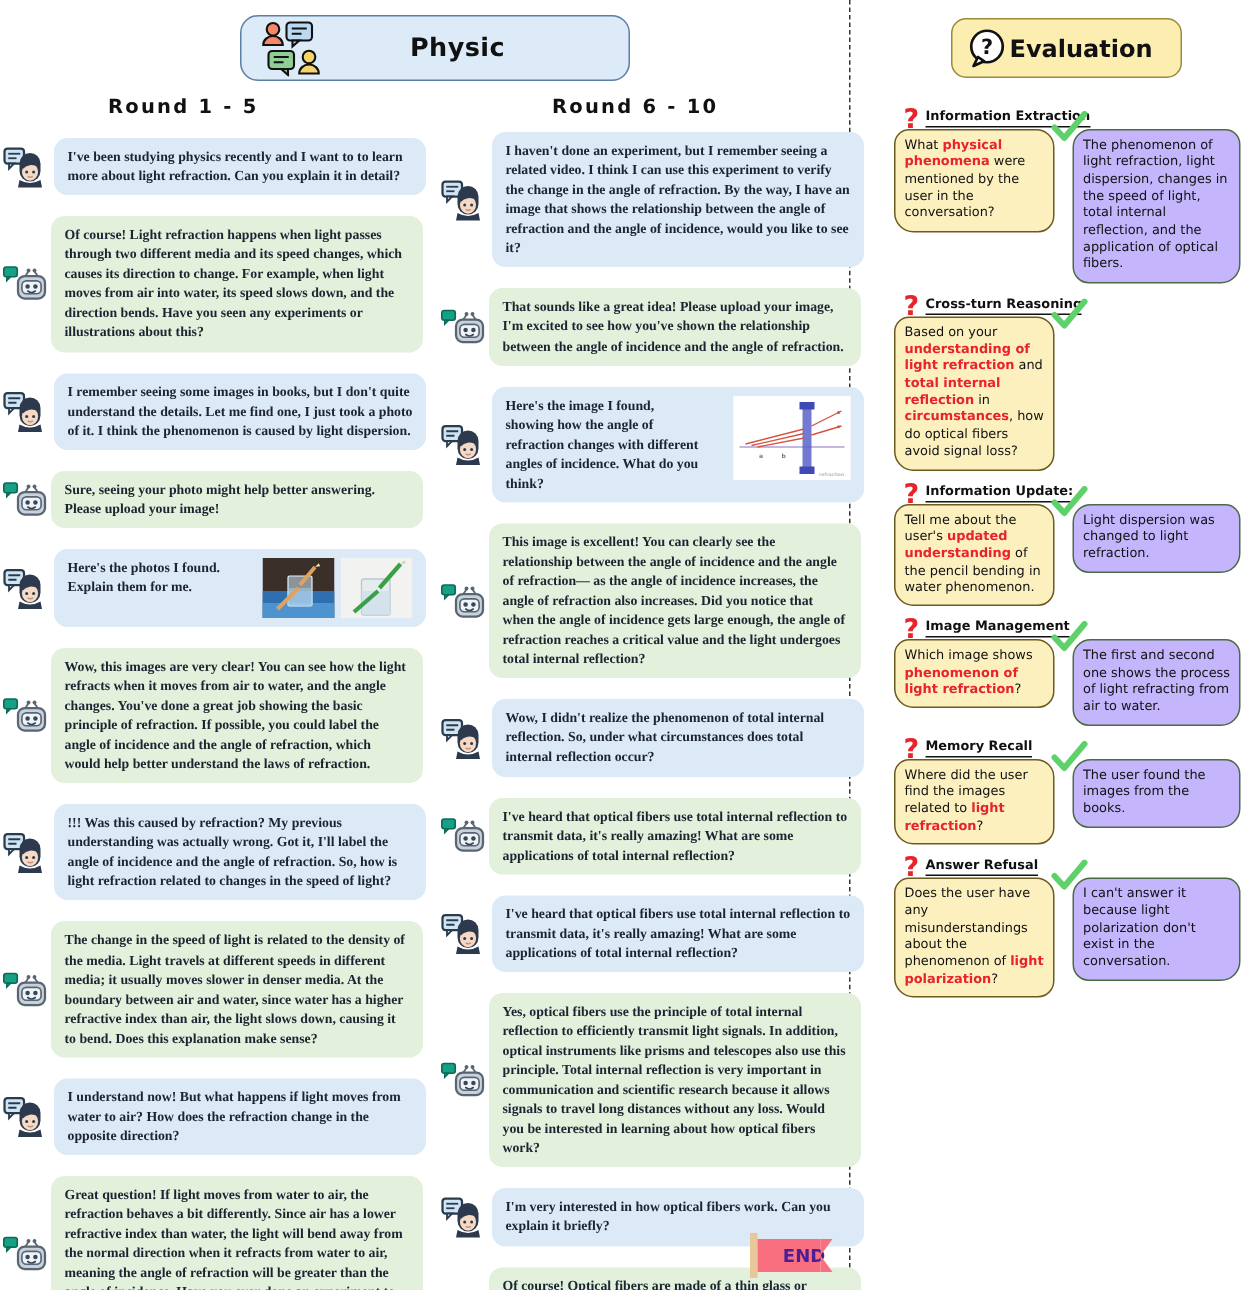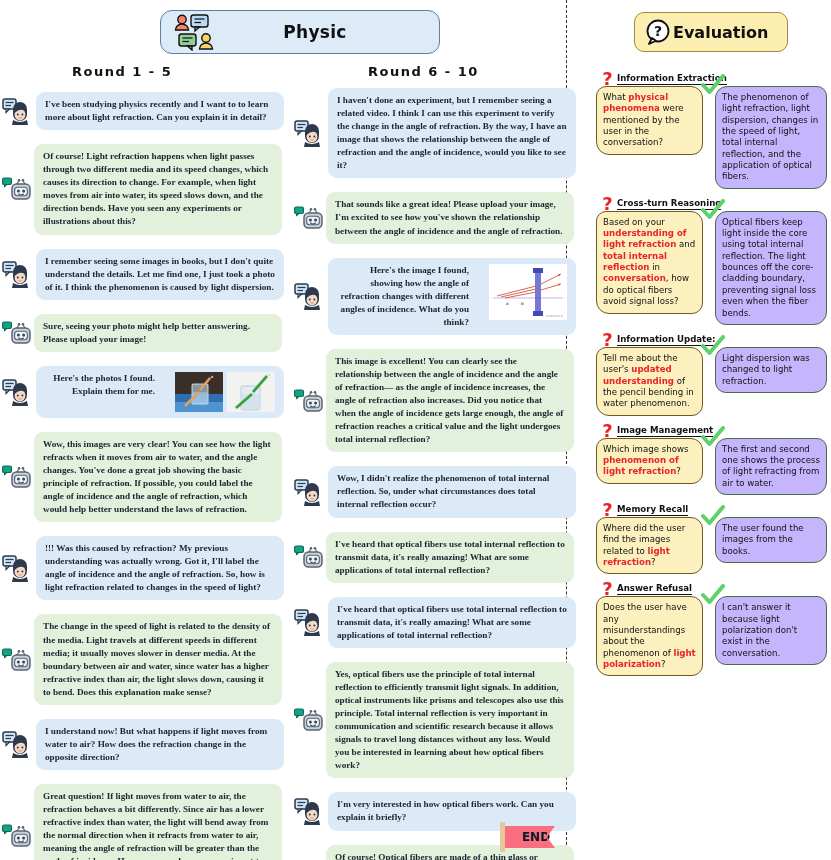--- a/index.html
+++ b/index.html
@@ -9,21 +9,21 @@
     background: #ffffff;
     font-family: "Liberation Serif", "DejaVu Serif", serif;
     position: relative;
     overflow: hidden;
   }
 
   
   #topic-header {
     position: absolute;
     left: 160px; top: 10px;
-    width: 280px; height: 44px;
+    width: 260px; height: 44px;
     background: #ddeaf7;
     border: 1.6px solid #5b7fa6;
     border-radius: 12px;
     display: flex; align-items: center;
     padding-left: 10px;
   }
   #topic-header .title {
     flex: 1;
     text-align: center;
     font-family: "DejaVu Sans", sans-serif;
@@ -94,37 +94,37 @@
     font-family: "Liberation Serif", serif;
   }
   .msg.user .bubble { background: #dce9f7; }
   .msg.assistant .bubble { background: #e2f0dc; }
   .msg.user .bubble { margin-left: 2px; }
 
   .msg.user   { justify-content: flex-start; }
   .msg.user .bubble { width: 248px; }
   .msg.assistant .bubble { width: 248px; }
 
-  .bubble.with-img { display: flex; align-items: flex-start; gap: 20px; text-align: right; }
+  .bubble.with-img { display: flex; align-items: flex-start; gap: 20px; }
   .bubble.with-img .btext { flex: 1; }
 
   
   .photo-pair { display: flex; gap: 4px; }
   .photo { width: 48px; height: 40px; border: 0; display:block; }
 
   .diagram-img { width: 78px; height: 56px; background:#fff; border:0; display:block; }
 
   
   #end-flag {
     position: absolute; left: 500px; top: 826px;
     display: flex; align-items: stretch; height: 22px;
   }
   #end-flag .pole { width: 5px; background: #e8c89a; height: 30px; margin-top:-4px;}
   #end-flag .banner {
-    background: #f8707f; color: #0f172a;
+    background: #f8707f; color: #4c1d95;
     font-family: "DejaVu Sans", sans-serif;
     font-weight: bold; font-size: 12px;
     display: flex; align-items: center; justify-content: center;
     width: 42px;
     position: relative;
     padding-left: 20px;
   }
   #end-flag .banner::after {
     content:""; position:absolute; right:-8px; top:0;
     border-top: 11px solid #f8707f;
@@ -627,25 +627,24 @@
     </div>
     <div class="eval-item">
     <div class="eval-cat">
       <span class="qicon">
     <svg viewBox="0 0 15 19" width="15" height="19">
       <text x="7.5" y="16" font-family="DejaVu Sans, sans-serif" font-size="18" font-weight="bold" text-anchor="middle" fill="#e8232a">?</text>
     </svg></span>
       <span class="cat-label">Cross-turn Reasoning</span>
     </div>
     <div class="eval-row">
-      <div class="qbox">Based on your <span class="hl">understanding of light refraction</span> and <span class="hl">total internal reflection</span> in <span class="hl">conversation</span>, how do optical fibers avoid signal loss?</div>
+      <div class="qbox">Based on your <span class="hl">understanding of light refraction</span> and <span class="hl">total internal reflection</span> in <span class="hl">circumstances</span>, how do optical fibers avoid signal loss?</div>
       <svg class="check" viewBox="0 0 26 22">
     <path d="M3 11 L9.5 18 L23 2" stroke="#5fd16a" stroke-width="4" fill="none" stroke-linecap="round" stroke-linejoin="round"></path>
   </svg>
-      <div class="abox">Optical fibers keep light inside the core using total internal reflection. The light bounces off the core-cladding boundary, preventing signal loss even when the fiber bends.</div>
     </div>
     </div>
     <div class="eval-item">
     <div class="eval-cat">
       <span class="qicon">
     <svg viewBox="0 0 15 19" width="15" height="19">
       <text x="7.5" y="16" font-family="DejaVu Sans, sans-serif" font-size="18" font-weight="bold" text-anchor="middle" fill="#e8232a">?</text>
     </svg></span>
       <span class="cat-label">Information Update:</span>
     </div>

